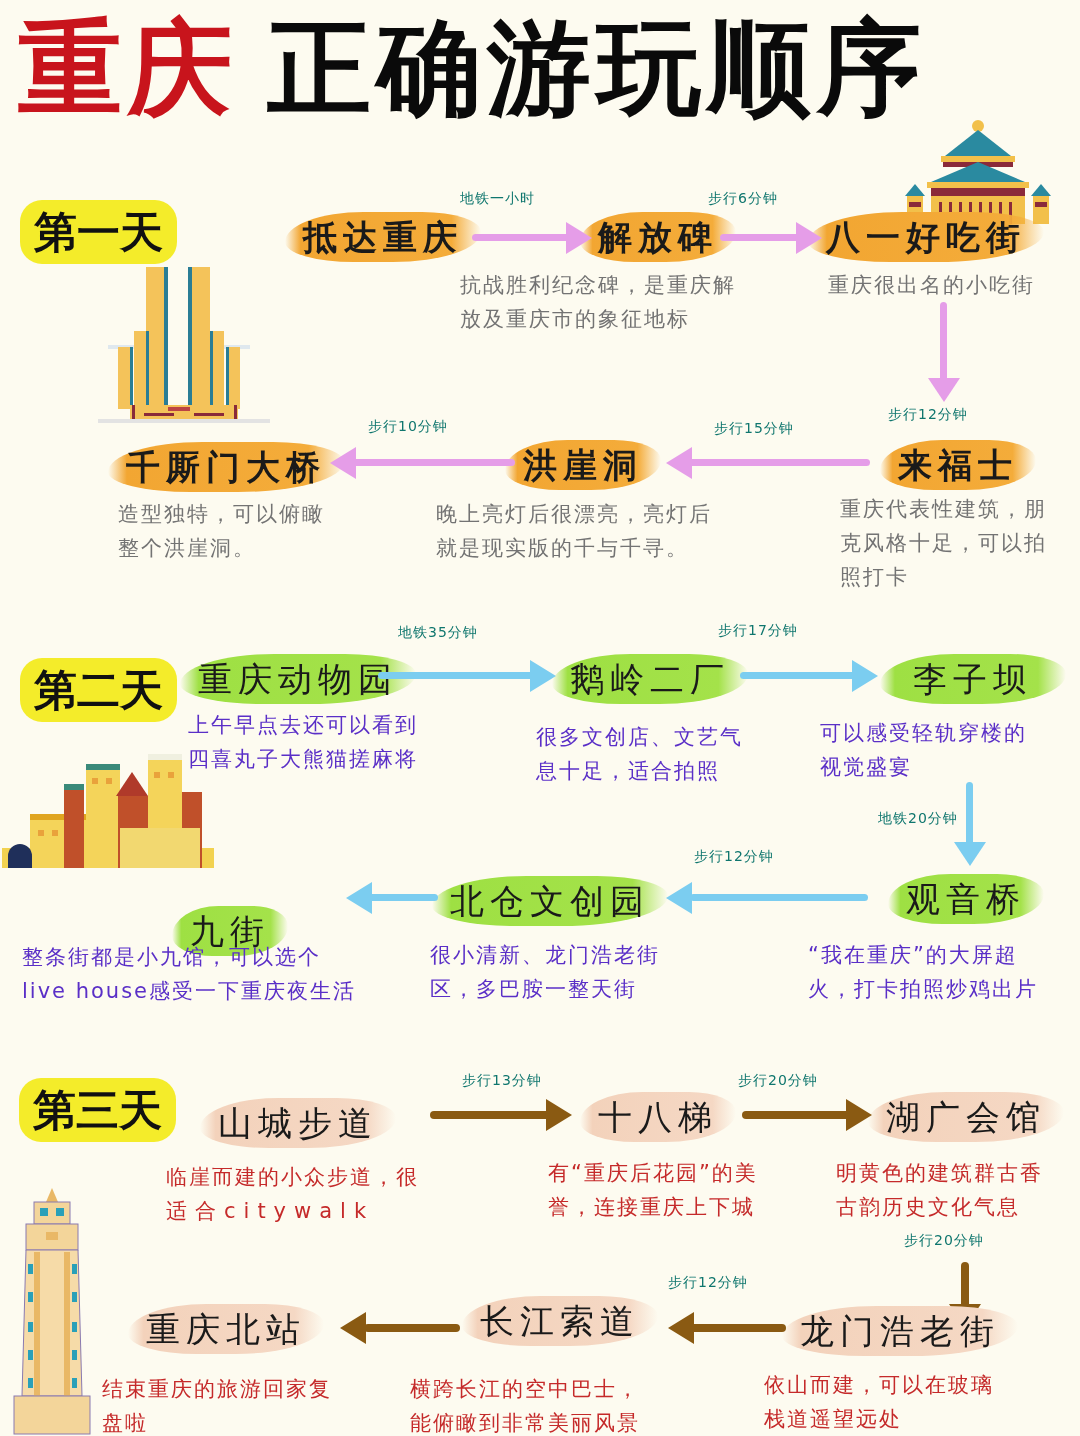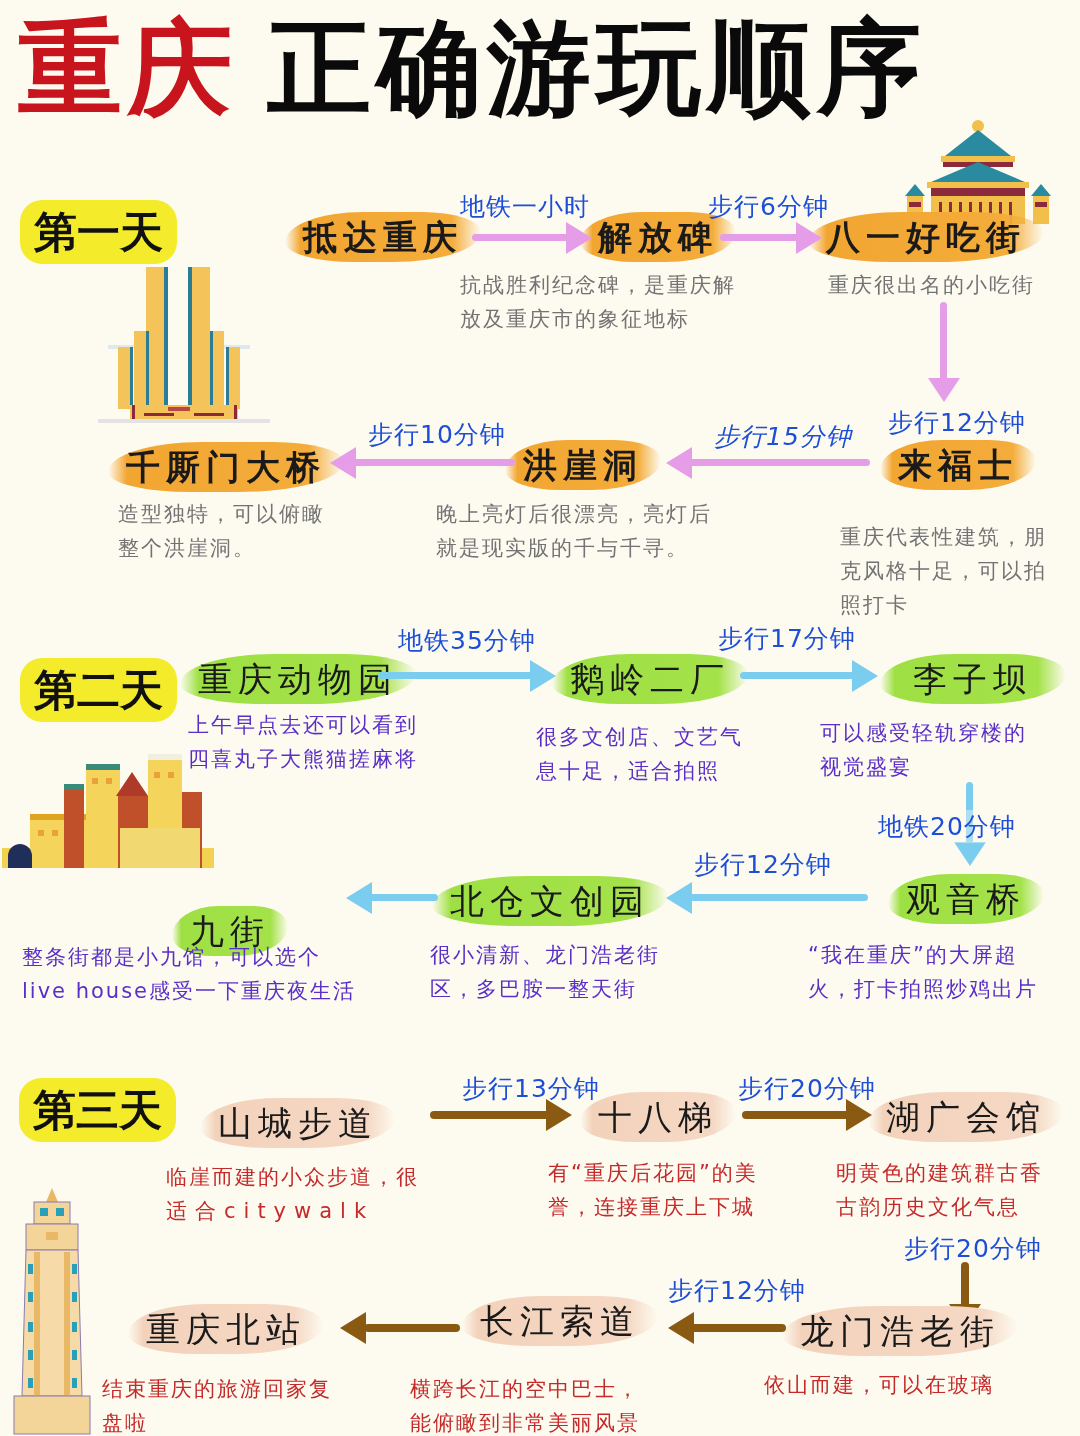--- a/index.html
+++ b/index.html
@@ -16,21 +16,21 @@
   .brush-orange{background:linear-gradient(90deg,rgba(242,166,50,0) 0%,#f2a632 8%,#f4ac3a 85%,rgba(242,166,50,0) 100%);
        border-radius:40% 30% 45% 35%/60% 40% 60% 40%;font-weight:bold;}
   .brush-green{background:linear-gradient(90deg,rgba(150,220,60,0) 0%,#9ee043 8%,#a4e24a 85%,rgba(150,220,60,0) 100%);
        border-radius:40% 30% 45% 35%/60% 40% 60% 40%;}
   .brush-peach{background:linear-gradient(90deg,rgba(240,200,170,0) 0%,#f3d2bb 8%,#f5d8c4 85%,rgba(240,200,170,0) 100%);
        border-radius:40% 30% 45% 35%/60% 40% 60% 40%;}
   .desc{font-size:21px;line-height:34px;letter-spacing:2px;white-space:nowrap;}
   .d1{color:#737373;}
   .d2{color:#5a2fc7;}
   .d3{color:#c52a2a;}
-  .tr{font-size:25px;white-space:nowrap;color:#1d4ed8;letter-spacing:1px;}
+  .tr{font-size:14px;white-space:nowrap;color:#0f766e;letter-spacing:1px;}
   .arrow-h{height:7px;border-radius:4px;}
   .arrow-v{width:7px;border-radius:4px;}
   .head-r,.head-l,.head-d{position:absolute;width:0;height:0;}
   .ill{position:absolute;}
 </style>
 </head>
 <body>
 
 <div class="abs title">
   <span class="red">重庆</span>
@@ -117,31 +117,31 @@
 <div class="abs stop brush-orange" style="left:108px;top:442px;">千厮门大桥</div>
 <div class="abs stop brush-orange" style="left:505px;top:440px;">洪崖洞</div>
 <div class="abs stop brush-orange" style="left:880px;top:440px;">来福士</div>
 
 <div class="abs arrow-h" style="left:350px;top:459px;width:165px;background:#e59de8;"></div>
 <div class="head-l" style="left:330px;top:447px;border-top:16px solid transparent;border-bottom:16px solid transparent;border-right:26px solid #e59de8;"></div>
 <div class="abs arrow-h" style="left:688px;top:459px;width:182px;background:#e59de8;"></div>
 <div class="head-l" style="left:666px;top:447px;border-top:16px solid transparent;border-bottom:16px solid transparent;border-right:26px solid #e59de8;"></div>
 
 <div class="abs tr" style="left:368px;top:418px;">步行10分钟</div>
-<div class="abs tr" style="left:714px;top:420px;font-style:italic;">步行15分钟</div>
+<div class="abs tr" style="left:714px;top:420px;">步行15分钟</div>
 
 <div class="abs desc d1" style="left:118px;top:497px;">
   <div>造型独特，可以俯瞰</div>
   <div>整个洪崖洞。</div>
 </div>
 <div class="abs desc d1" style="left:436px;top:497px;">
   <div>晚上亮灯后很漂亮，亮灯后</div>
   <div>就是现实版的千与千寻。</div>
 </div>
-<div class="abs desc d1" style="left:840px;top:492px;margin-top:28px;">
+<div class="abs desc d1" style="left:840px;top:492px;">
   <div>重庆代表性建筑，朋</div>
   <div>克风格十足，可以拍</div>
   <div>照打卡</div>
 </div>
 
 <div class="abs day" style="left:20px;top:645px;margin-top:13px;">第二天</div>
 
 <svg class="ill" style="left:2px;top:752px;" width="212" height="118" viewBox="0 0 212 118">
   <rect x="0" y="96" width="212" height="20" fill="#f2d250"></rect>
   <rect x="28" y="66" width="60" height="50" fill="#f4d45a"></rect>
@@ -290,13 +290,14 @@
 <div class="abs desc d3" style="left:102px;top:1372px;">
   <div>结束重庆的旅游回家复</div>
   <div>盘啦</div>
 </div>
 <div class="abs desc d3" style="left:410px;top:1372px;">
   <div>横跨长江的空中巴士，</div>
   <div>能俯瞰到非常美丽风景</div>
 </div>
 <div class="abs desc d3" style="left:764px;top:1368px;">
   <div>依山而建，可以在玻璃</div>
+  <div>栈道遥望远处</div>
 </div>
 
 </body></html>

